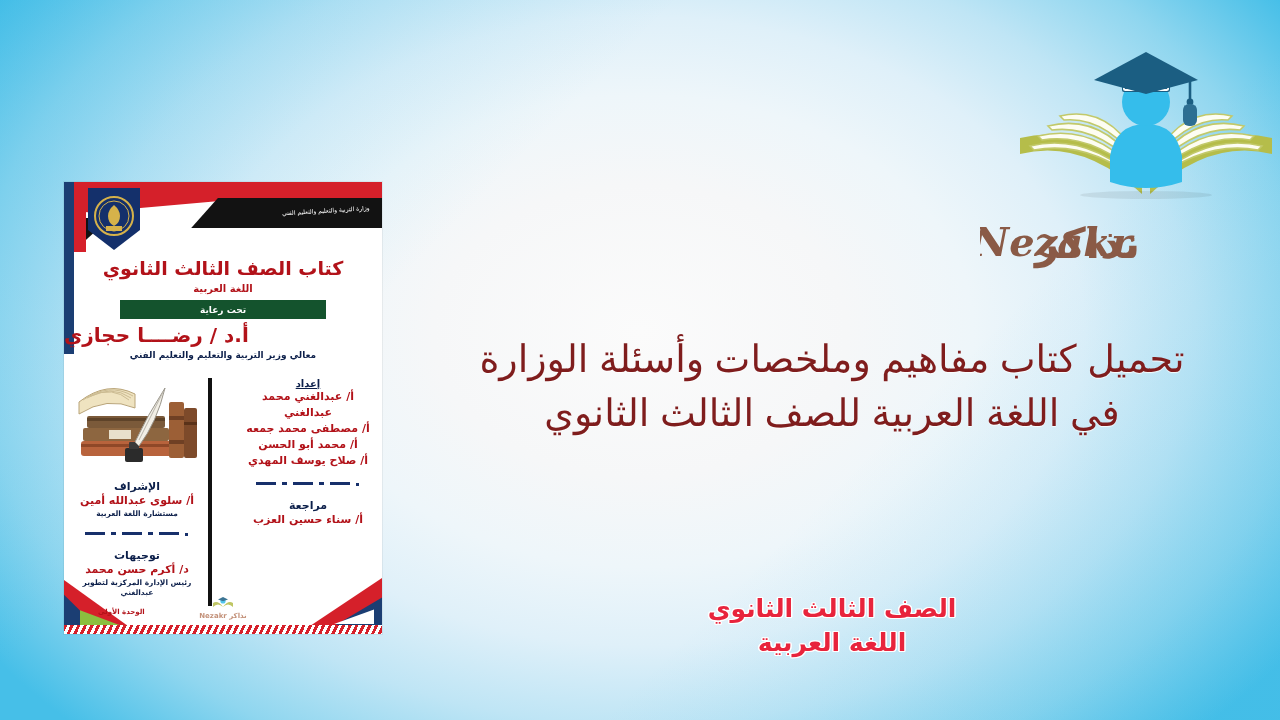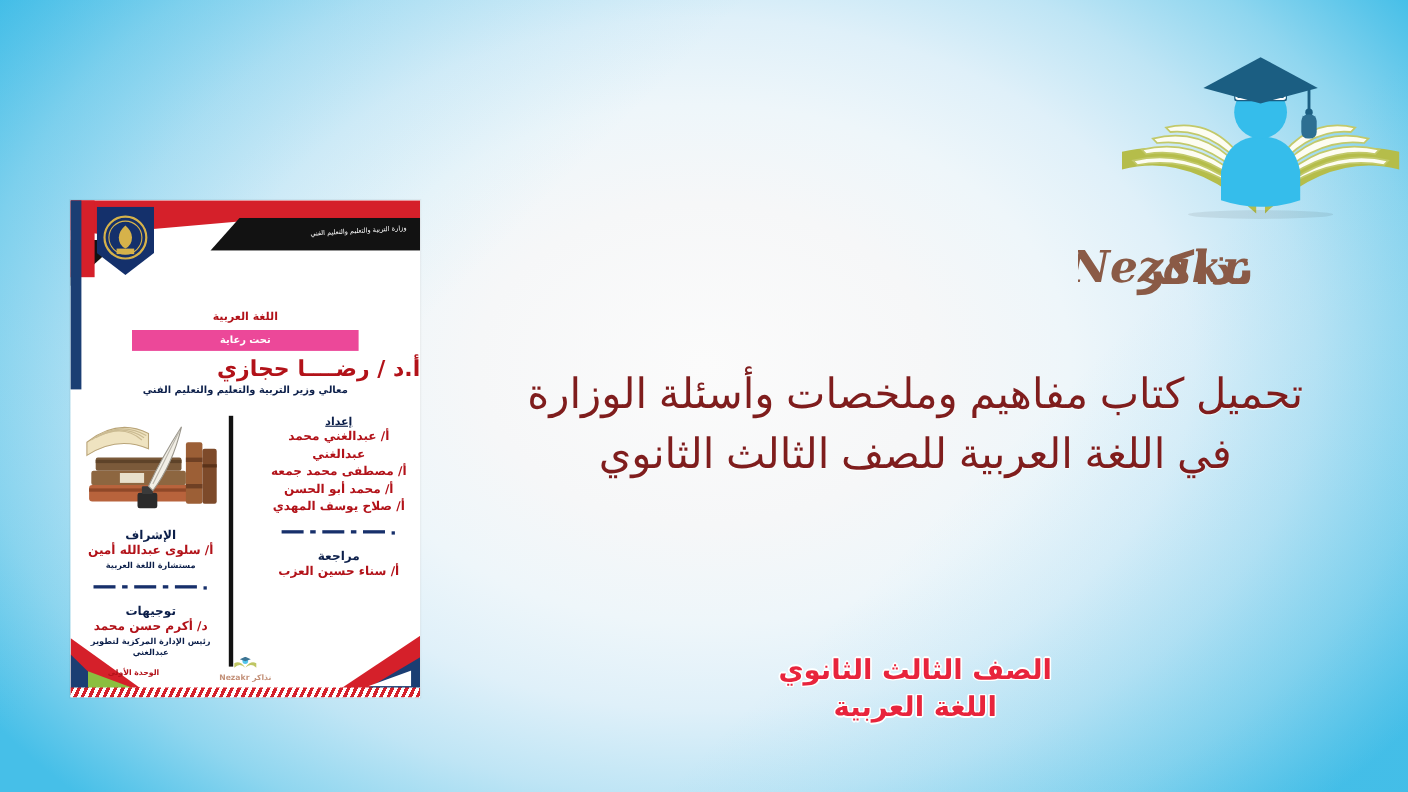--- a/index.html
+++ b/index.html
@@ -113,26 +113,26 @@
     text-align:center; color:#b21219;
     font-size:19px; font-weight:700; line-height:24px;
   }
   .cv-subject {
     position:absolute; left:0; right:0; top:101px;
     text-align:center; color:#b21219;
     font-size:10px; font-weight:700;
   }
   .cv-patron-bar {
     position:absolute; left:56px; right:56px; top:118px; height:19px;
-    background:#ec4899; display:flex; align-items:center; justify-content:center;
+    background:#14532d; display:flex; align-items:center; justify-content:center;
   }
   .cv-patron-bar span { color:#fff; font-size:9px; font-weight:700; letter-spacing:1px; }
   .cv-minister {
     position:absolute; left:0; right:0; top:141px;
-    text-align:right; color:#b21219;
+    text-align:left; color:#b21219;
     font-size:20px; font-weight:700; letter-spacing:1px;
   }
   .cv-minister-role {
     position:absolute; left:0; right:0; top:168px;
     text-align:center; color:#0c1f4a;
     font-size:9px; font-weight:700;
   }
 
   
   .cv-vrule {
@@ -273,20 +273,21 @@
   <svg class="cv-emblem" viewBox="0 0 52 62">
     <path d="M26 0 L52 0 L52 42 L26 62 L0 42 L0 0 Z" fill="#14306b"></path>
     <circle cx="26" cy="28" r="19" fill="none" stroke="#d6b24a" stroke-width="2"></circle>
     <circle cx="26" cy="28" r="15" fill="none" stroke="#d6b24a" stroke-width="1"></circle>
     <path d="M26 17 Q20 22 20 28 Q20 35 26 38 Q32 35 32 28 Q32 22 26 17 Z" fill="#d6b24a"></path>
     <rect x="18" y="38" width="16" height="5" fill="#d6b24a"></rect>
   </svg>
 
   <div class="cv-ministry">وزارة التربية والتعليم والتعليم الفني</div>
 
+  <div class="cv-title">كتاب الصف الثالث الثانوي</div>
   <div class="cv-subject">اللغة العربية</div>
 
   <div class="cv-patron-bar">
     <span>تحت رعاية</span>
   </div>
 
   <div class="cv-minister">أ.د / رضــــا حجازي</div>
   <div class="cv-minister-role">معالي وزير التربية والتعليم والتعليم الفني</div>
 
   <div class="cv-vrule"></div>

